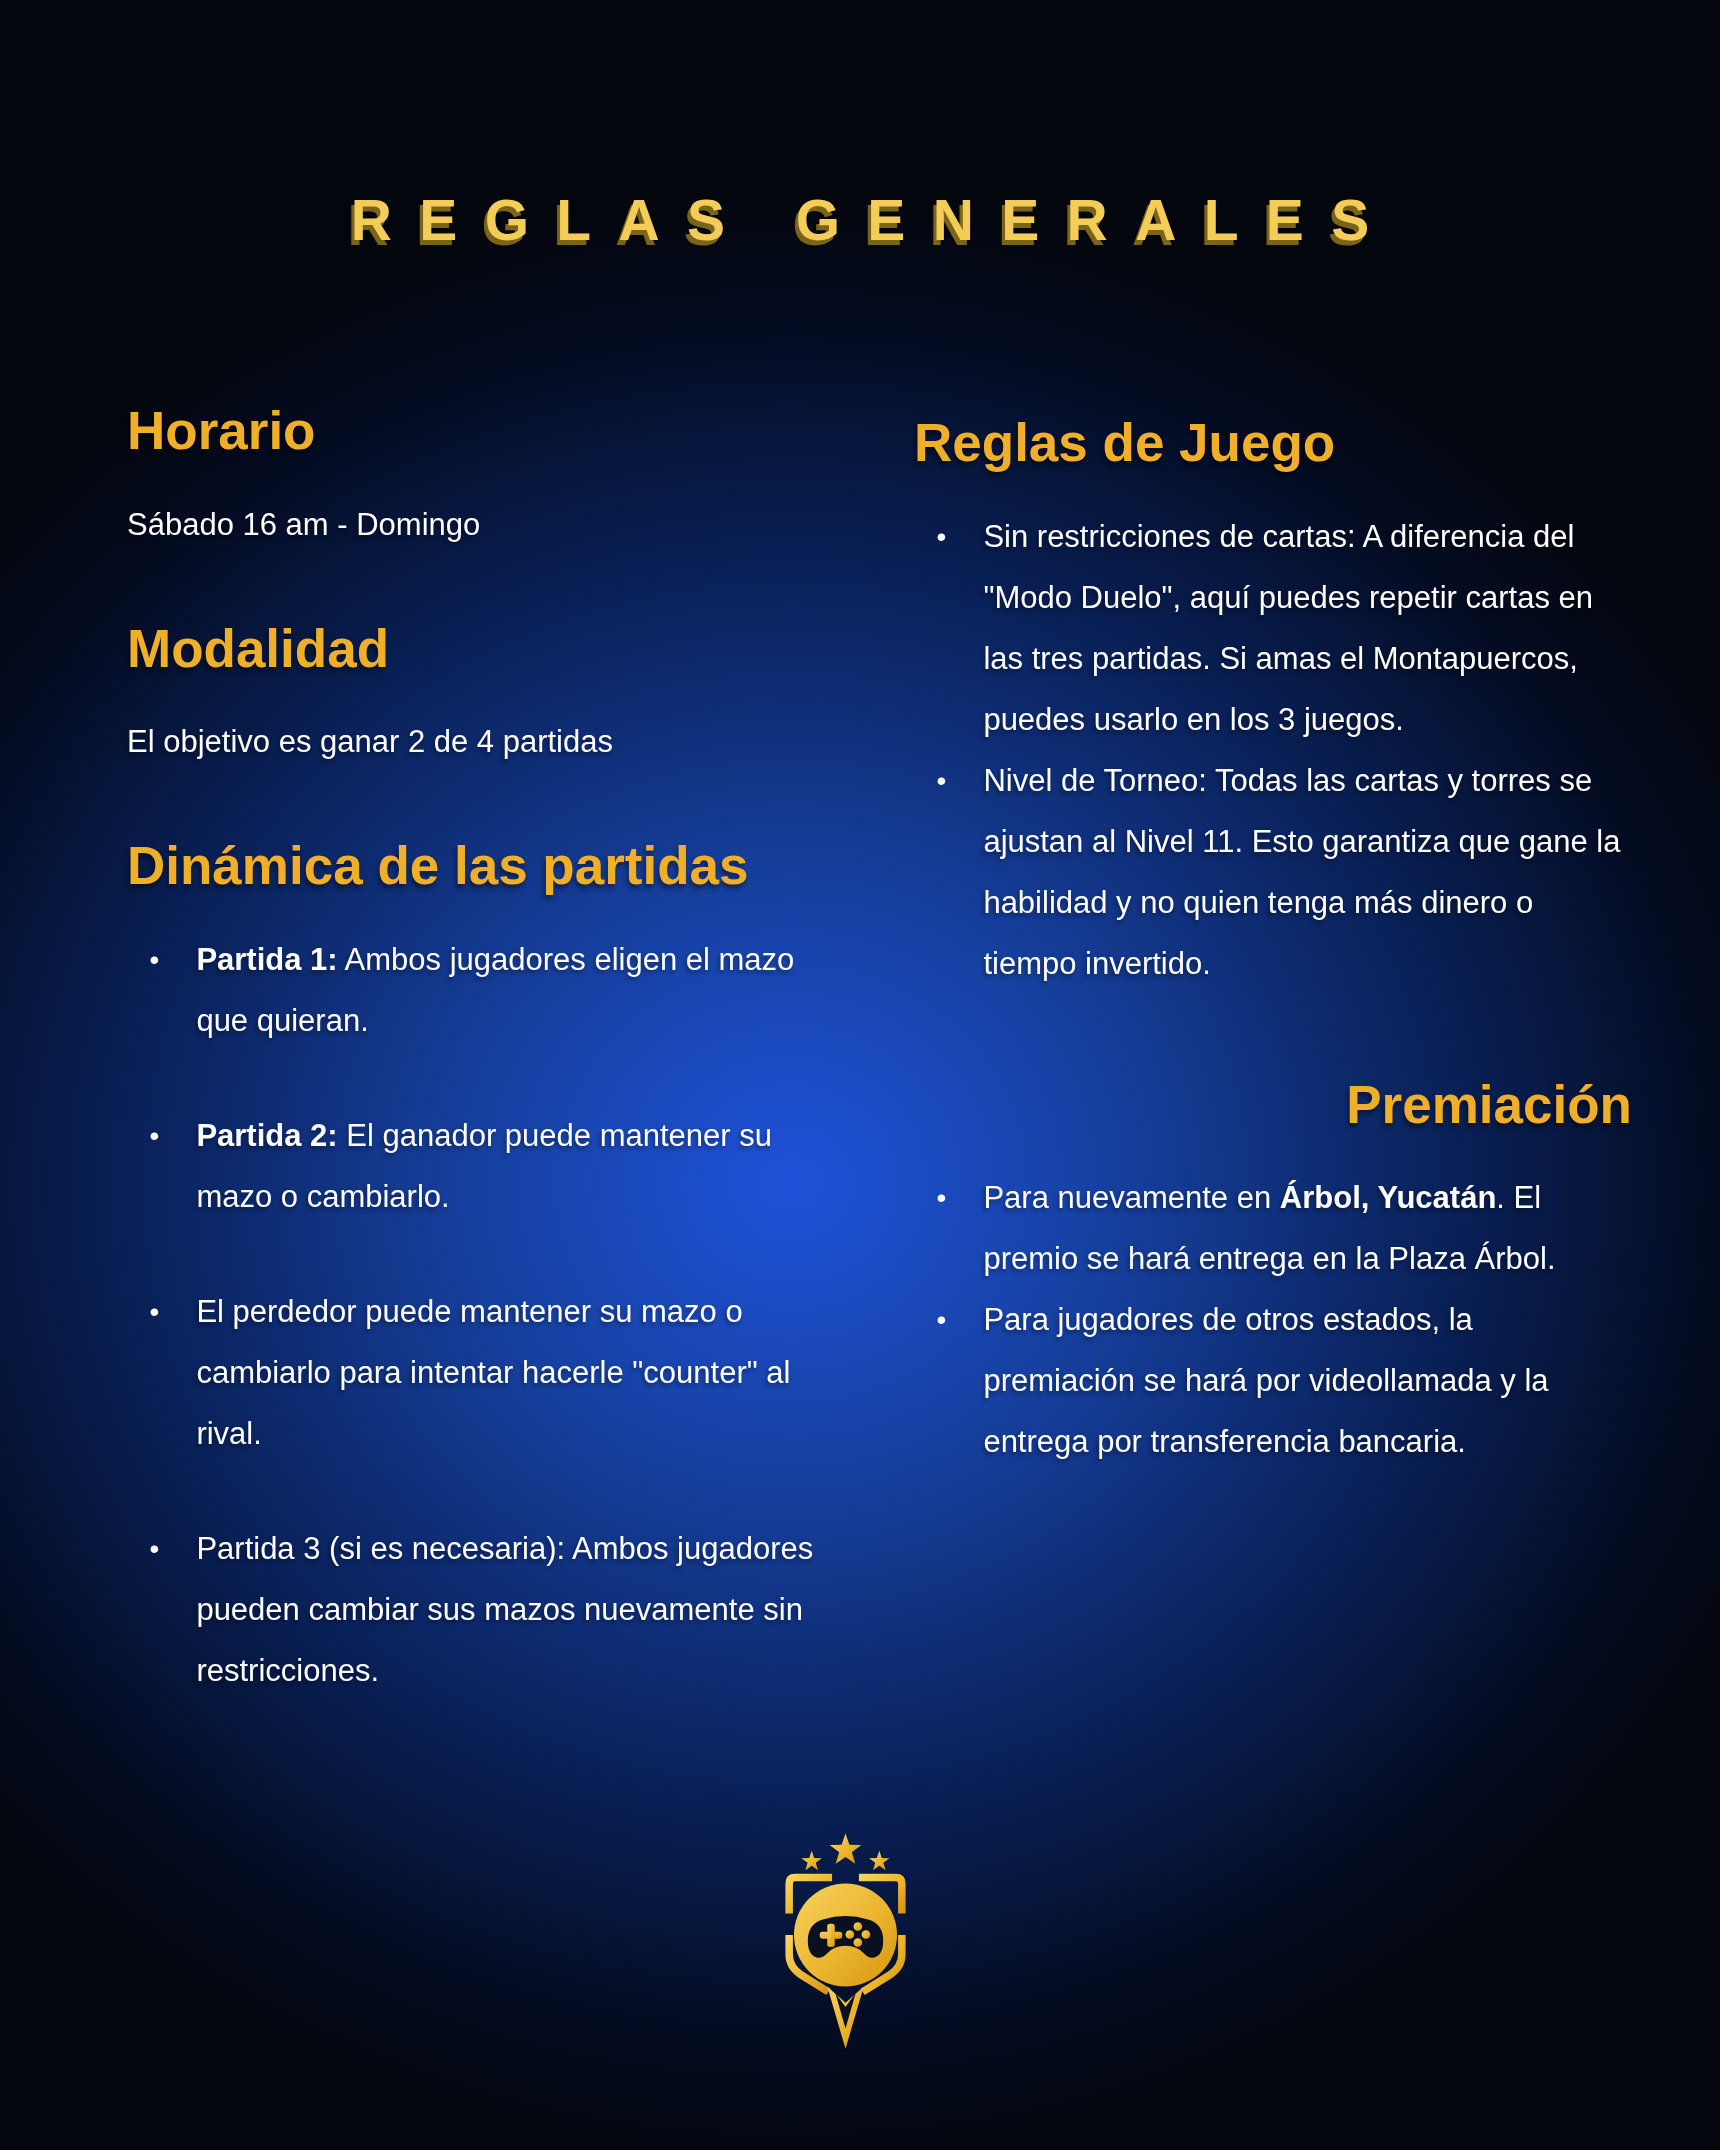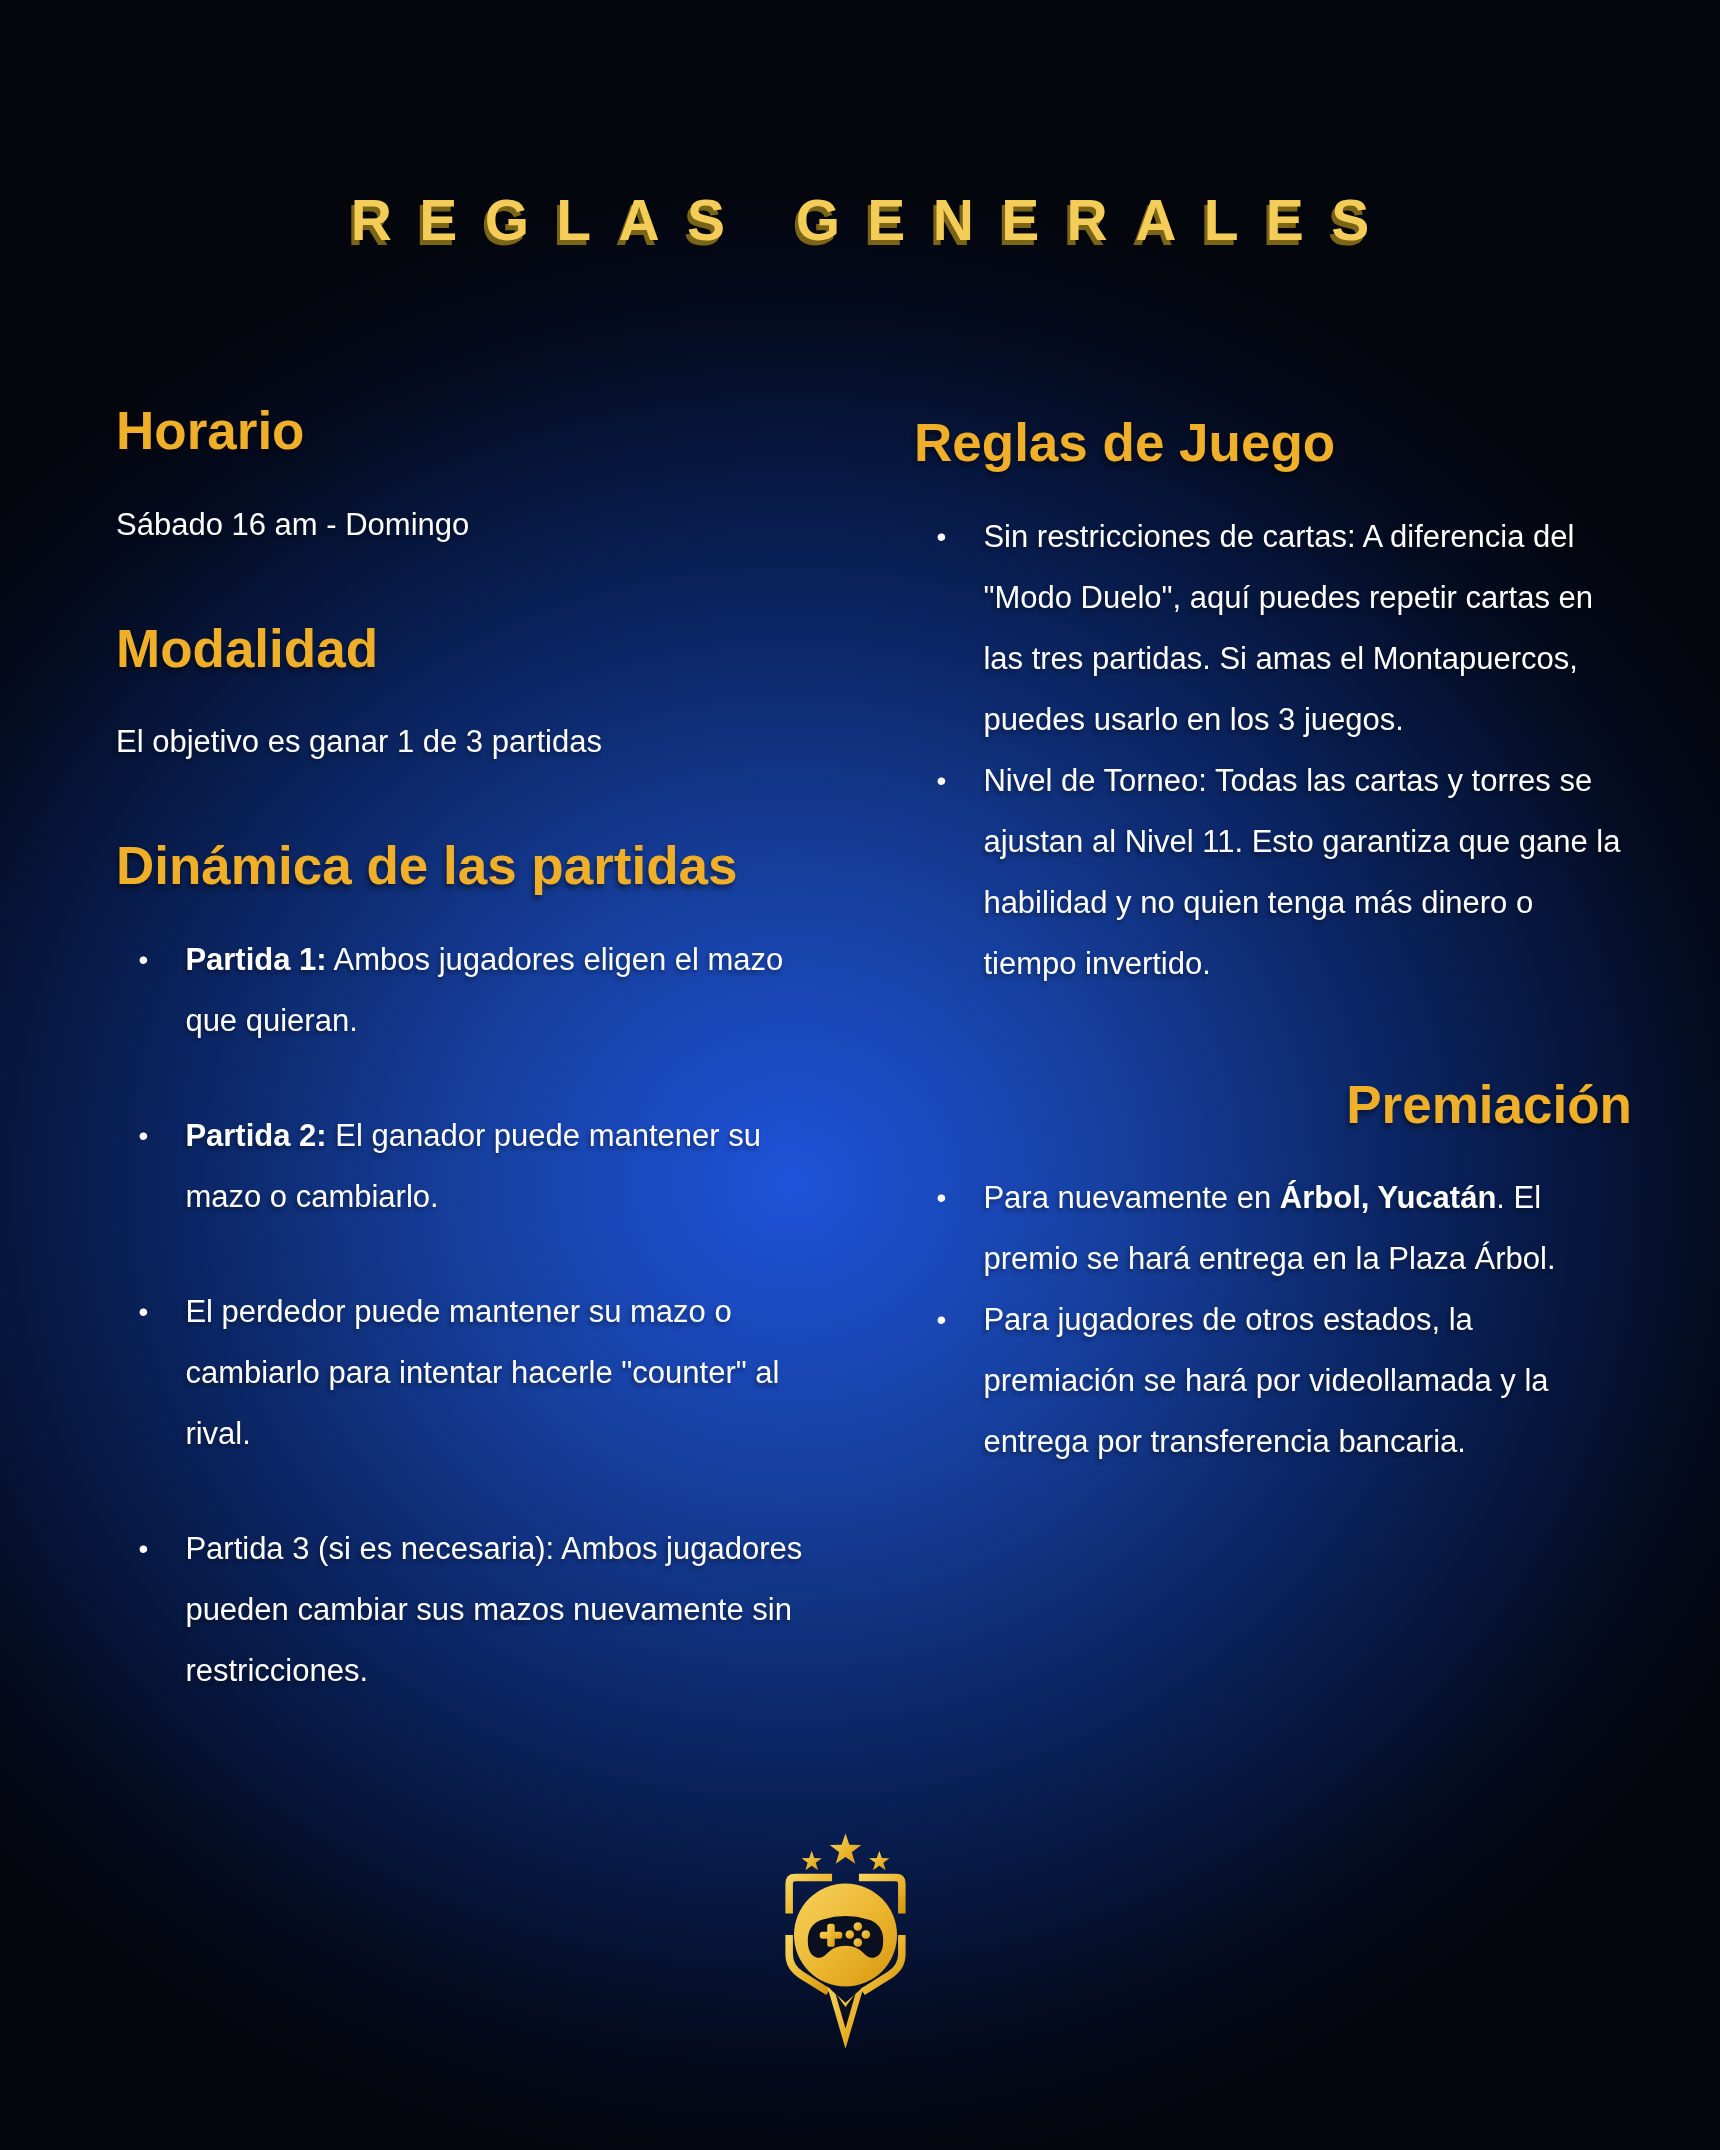--- a/index.html
+++ b/index.html
@@ -21,21 +21,21 @@
   .title{
     position:absolute;top:187px;left:0;right:0;
     margin:0;text-align:center;
     font-size:57px;font-weight:700;
     letter-spacing:0.48em;padding-left:0.48em;
     color:#F3CD58;
     text-shadow:-3.2px 4.8px 0 #7a6418;
     white-space:nowrap;
   }
   .col{position:absolute;top:400px;}
-  .col-left{left:116px;width:713px;}
+  .col-left{left:127px;width:713px;}
   .col-right{left:914px;width:718px;margin-top:12px;}
   h2{
     margin:0 0 31px 0;
     font-size:53px;font-weight:800;
     color:#EFAF29;line-height:1.18;
     text-shadow:-1.6px 4.3px 5.3px rgba(0,0,0,.45);
   }
   .gap-top{margin-top:63px;}
   .gap-top-lg{margin-top:80px;text-align:right;}
   .body-text{
@@ -70,21 +70,21 @@
 
 <div class="canvas">
 
   <h1 class="title">REGLAS GENERALES</h1>
 
   <div class="col col-left">
     <h2>Horario</h2>
     <p class="body-text">Sábado 16 am - Domingo</p>
 
     <h2 class="gap-top">Modalidad</h2>
-    <p class="body-text">El objetivo es ganar 1 de 3 partidas</p>
+    <p class="body-text">El objetivo es ganar 2 de 4 partidas</p>
 
     <h2 class="gap-top">Dinámica de las partidas</h2>
     <ul class="bullets spaced">
       <li class="bullet">
         <span class="dot">•</span>
         <span class="btext"><span></span><b>Partida 1:</b><span> Ambos jugadores eligen el mazo que quieran.</span></span>
       </li>
       <li class="bullet">
         <span class="dot">•</span>
         <span class="btext"><span></span><b>Partida 2:</b><span>  El ganador puede mantener su mazo o cambiarlo.</span></span>

